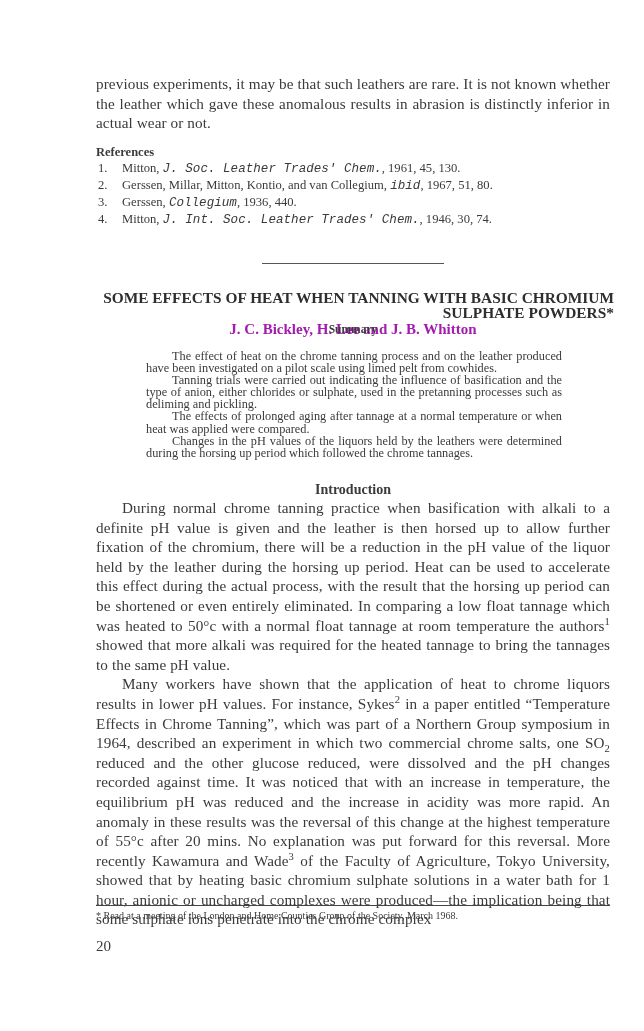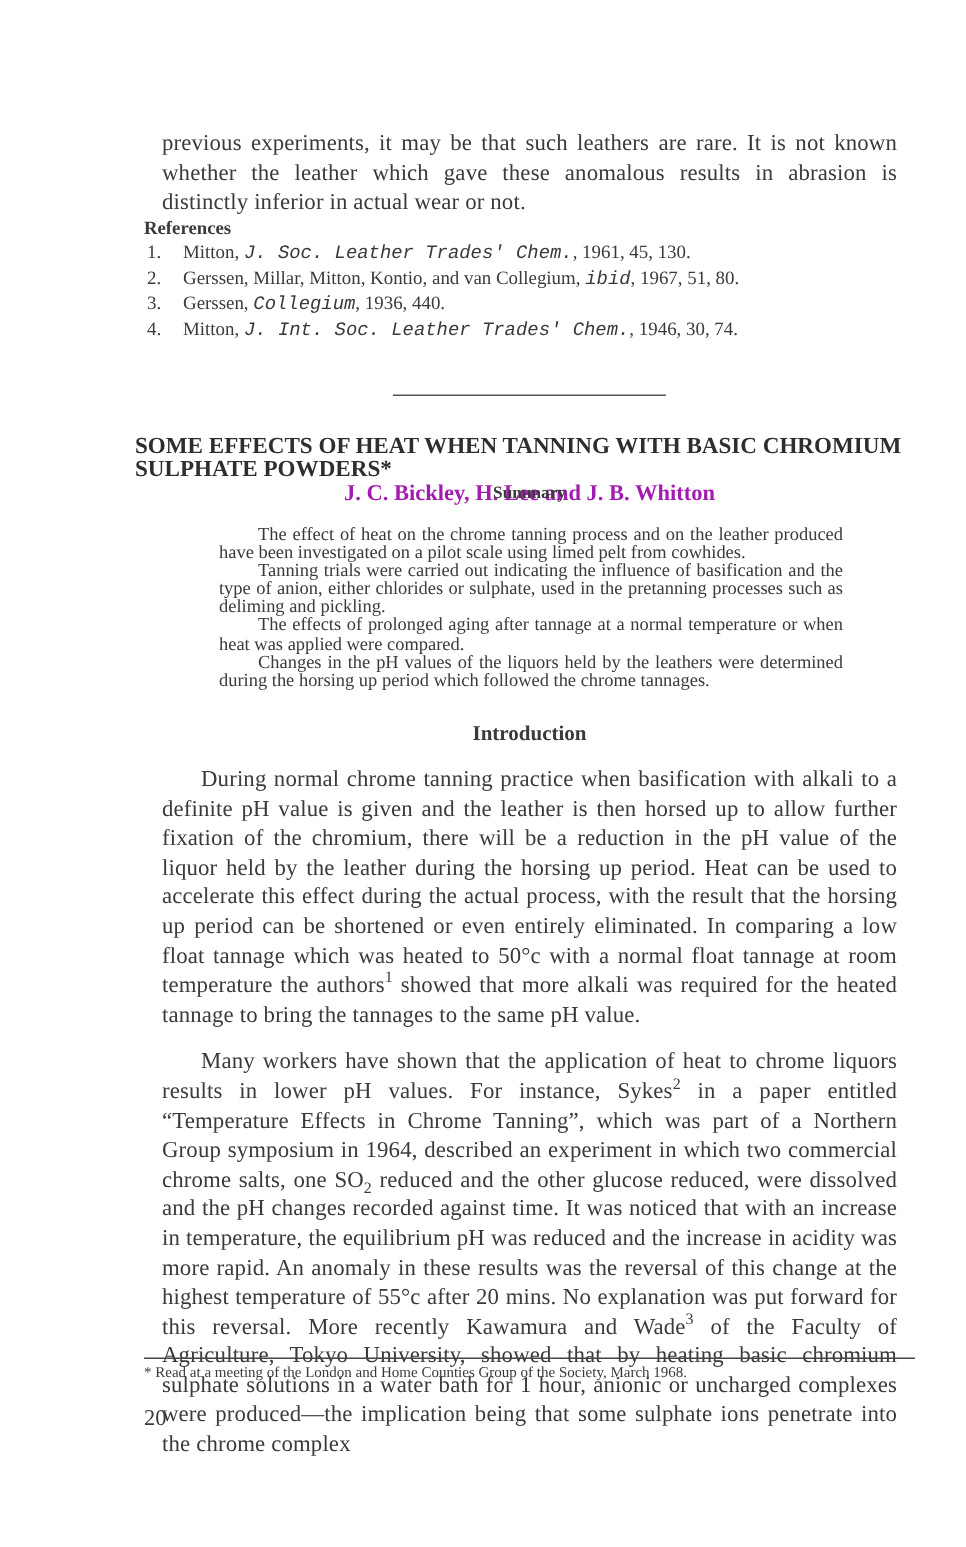--- a/index.html
+++ b/index.html
@@ -1,31 +1,31 @@
 <!DOCTYPE html>
 <html><head>
 <meta charset="utf-8">
 <style>
   html, body { margin: 0; padding: 0; background: #ffffff; }
   body { width: 644px; height: 1031px; position: relative; overflow: hidden;
          font-family: "Liberation Serif", "DejaVu Serif", serif; color: #3a3a3a; }
   .page { position: absolute; left: 0; top: 0; width: 644px; height: 1031px; }
   .col { position: absolute; left: 96px; width: 514px; }
   .body-text { font-size: 15.2px; line-height: 19.6px; text-align: justify; letter-spacing: 0.1px; }
-  .body-text p { margin: 12px; }
+  .body-text p { margin: 0; }
   .indent { text-indent: 26px; }
   #prev { top: 74px; }
   #refs-title { position: absolute; top: 145px; left: 96px; width: 514px; text-align: left;
                 font-weight: bold; font-size: 12.5px; }
   #refs { position: absolute; top: 160px; left: 98px; width: 500px; font-size: 12.6px; line-height: 16px; }
   .ref { display: flex; }
   .ref-num { width: 24px; flex: 0 0 24px; }
   .rule { position: absolute; height: 1px; background: #555; }
   #divider { top: 263px; left: 262px; width: 182px; }
-  #title { position: absolute; top: 290px; left: 90px; width: 524px; text-align: left;
+  #title { position: absolute; top: 290px; left: 90px; width: 524px; text-align: right;
            font-weight: bold; font-size: 15.4px; line-height: 15px; color: #2e2e2e; }
   #authors { position: absolute; top: 321px; left: 96px; width: 514px; text-align: center;
              font-weight: bold; font-size: 15px; color: #a21caf; }
   #summary-title { position: absolute; top: 323px; left: 96px; width: 514px; text-align: center;
                    font-weight: bold; font-size: 11.5px; }
   #summary { position: absolute; top: 350px; left: 146px; width: 416px; font-size: 12.3px;
              line-height: 12.1px; text-align: justify; }
   #summary p { margin: 0; text-indent: 26px; }
   #intro-title { position: absolute; top: 482px; left: 96px; width: 514px; text-align: center;
                  font-weight: bold; font-size: 14px; }

